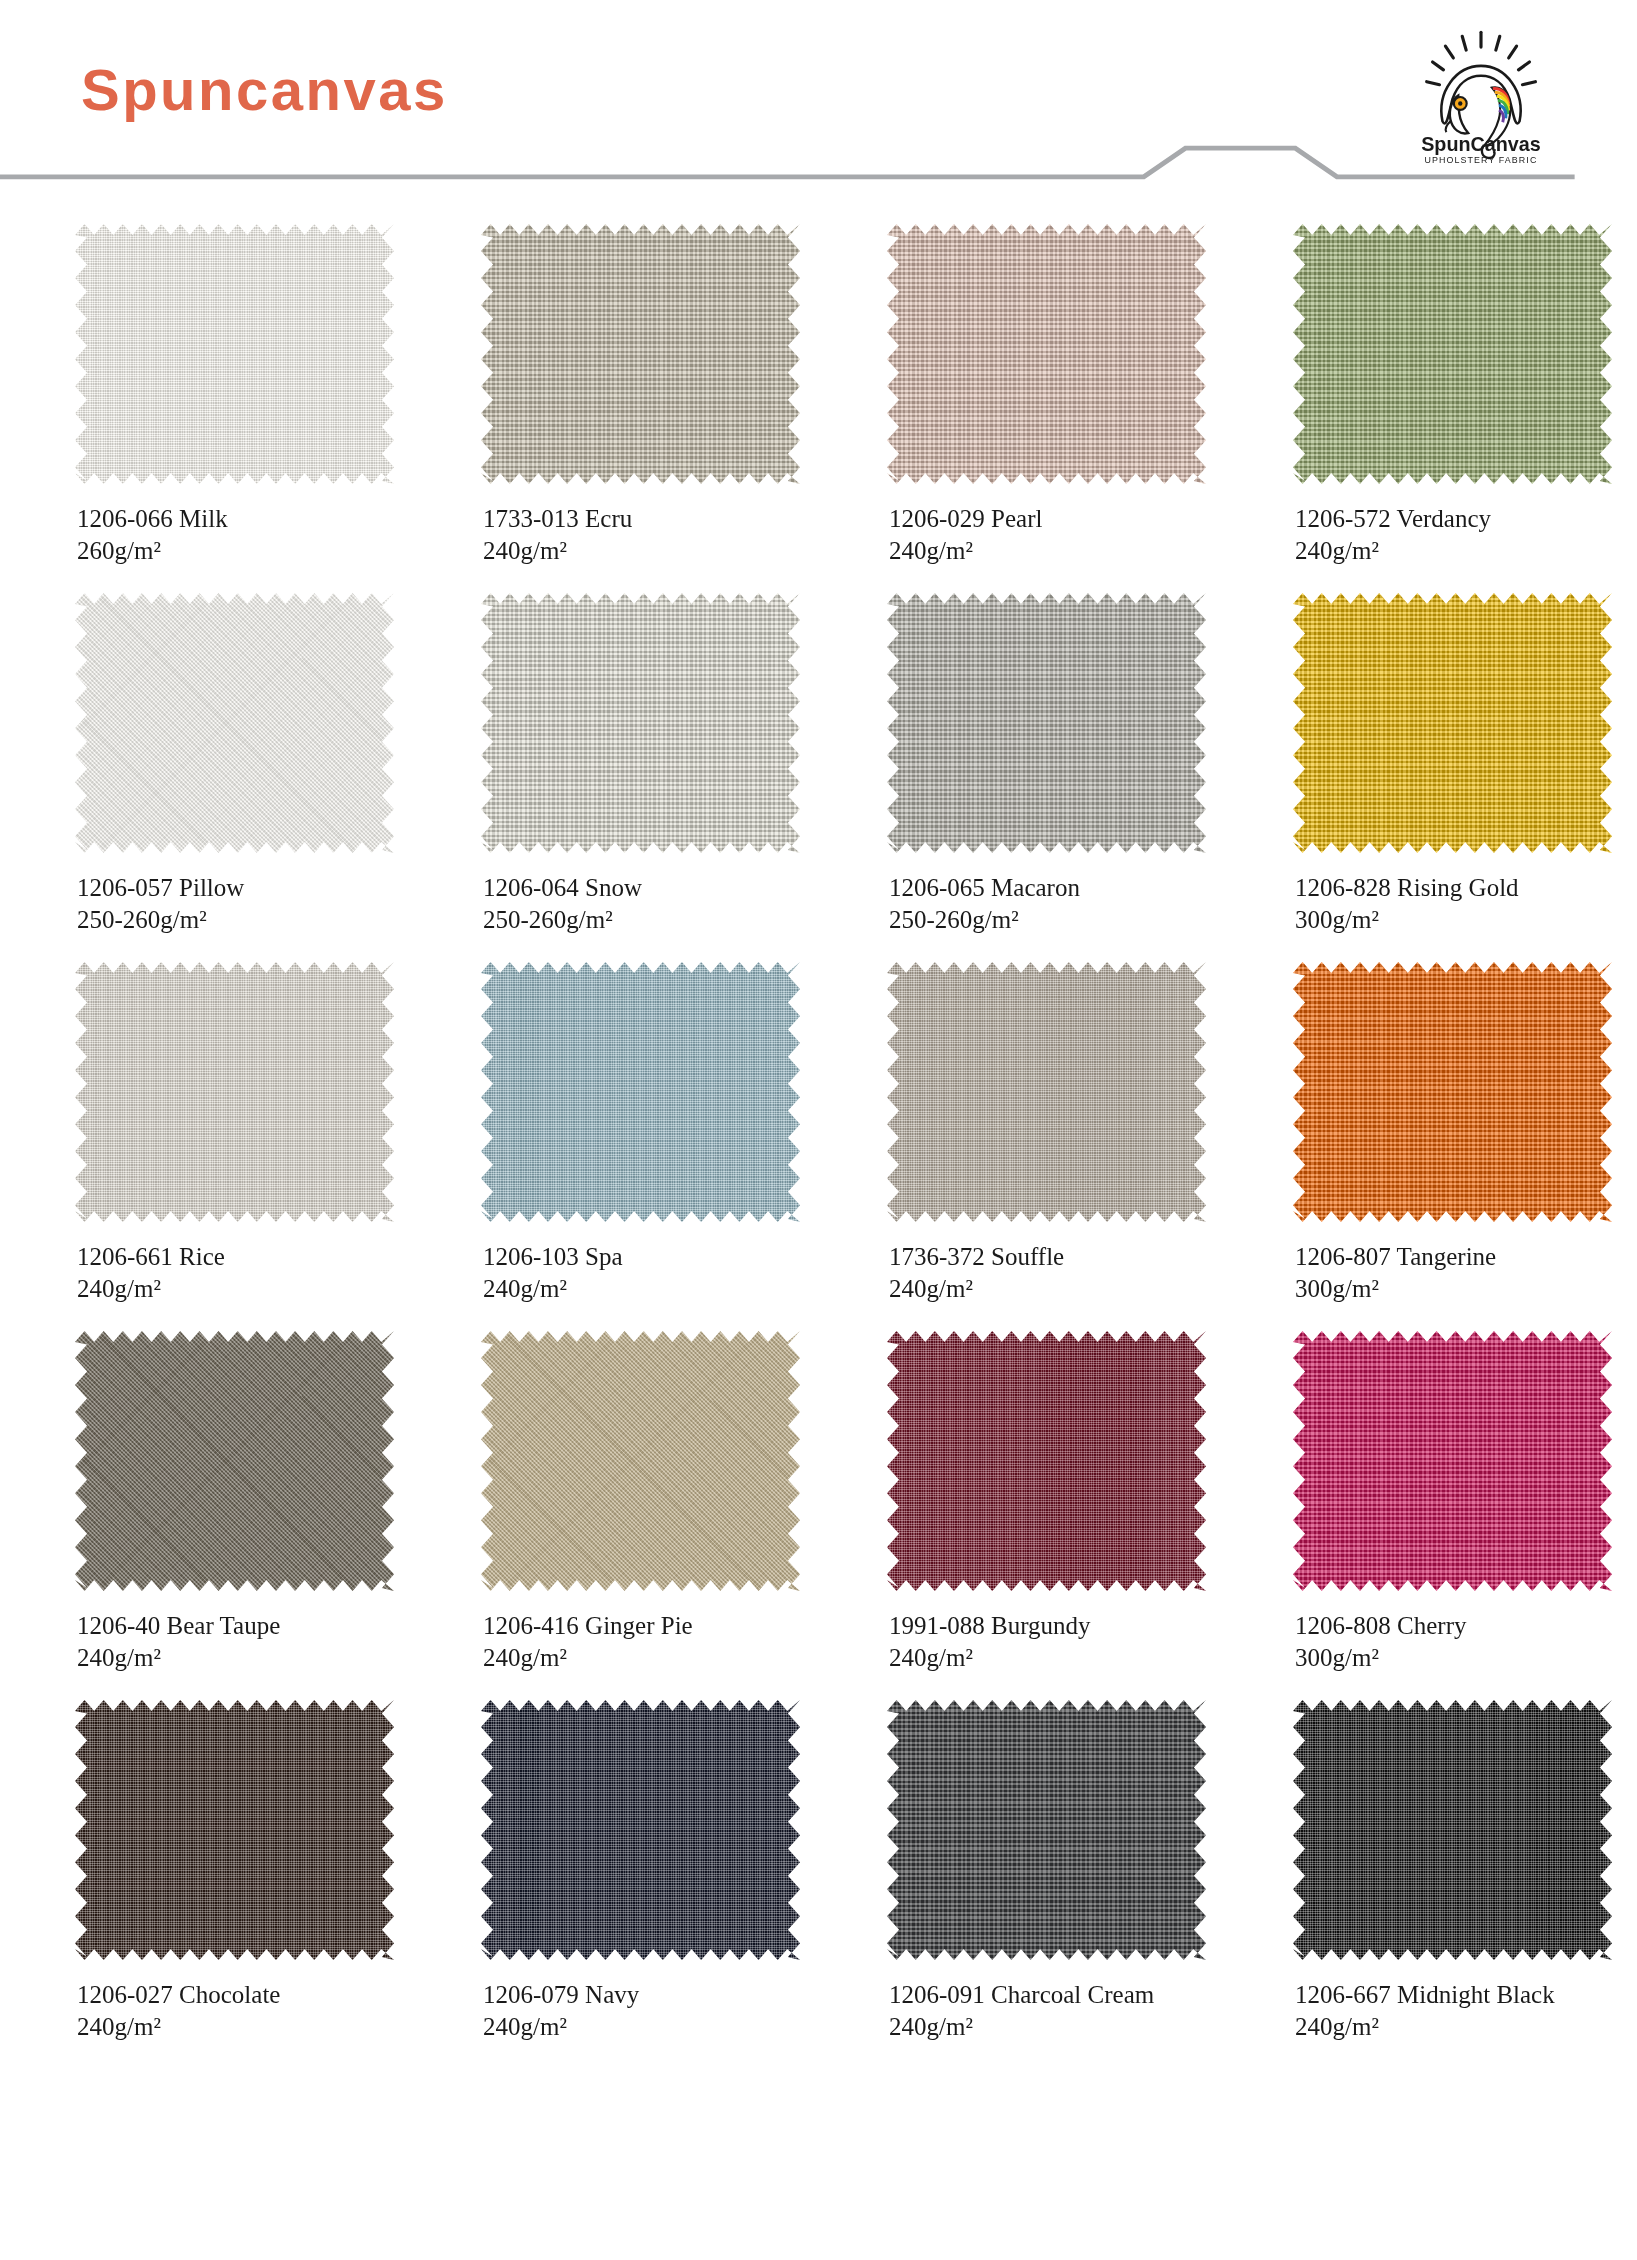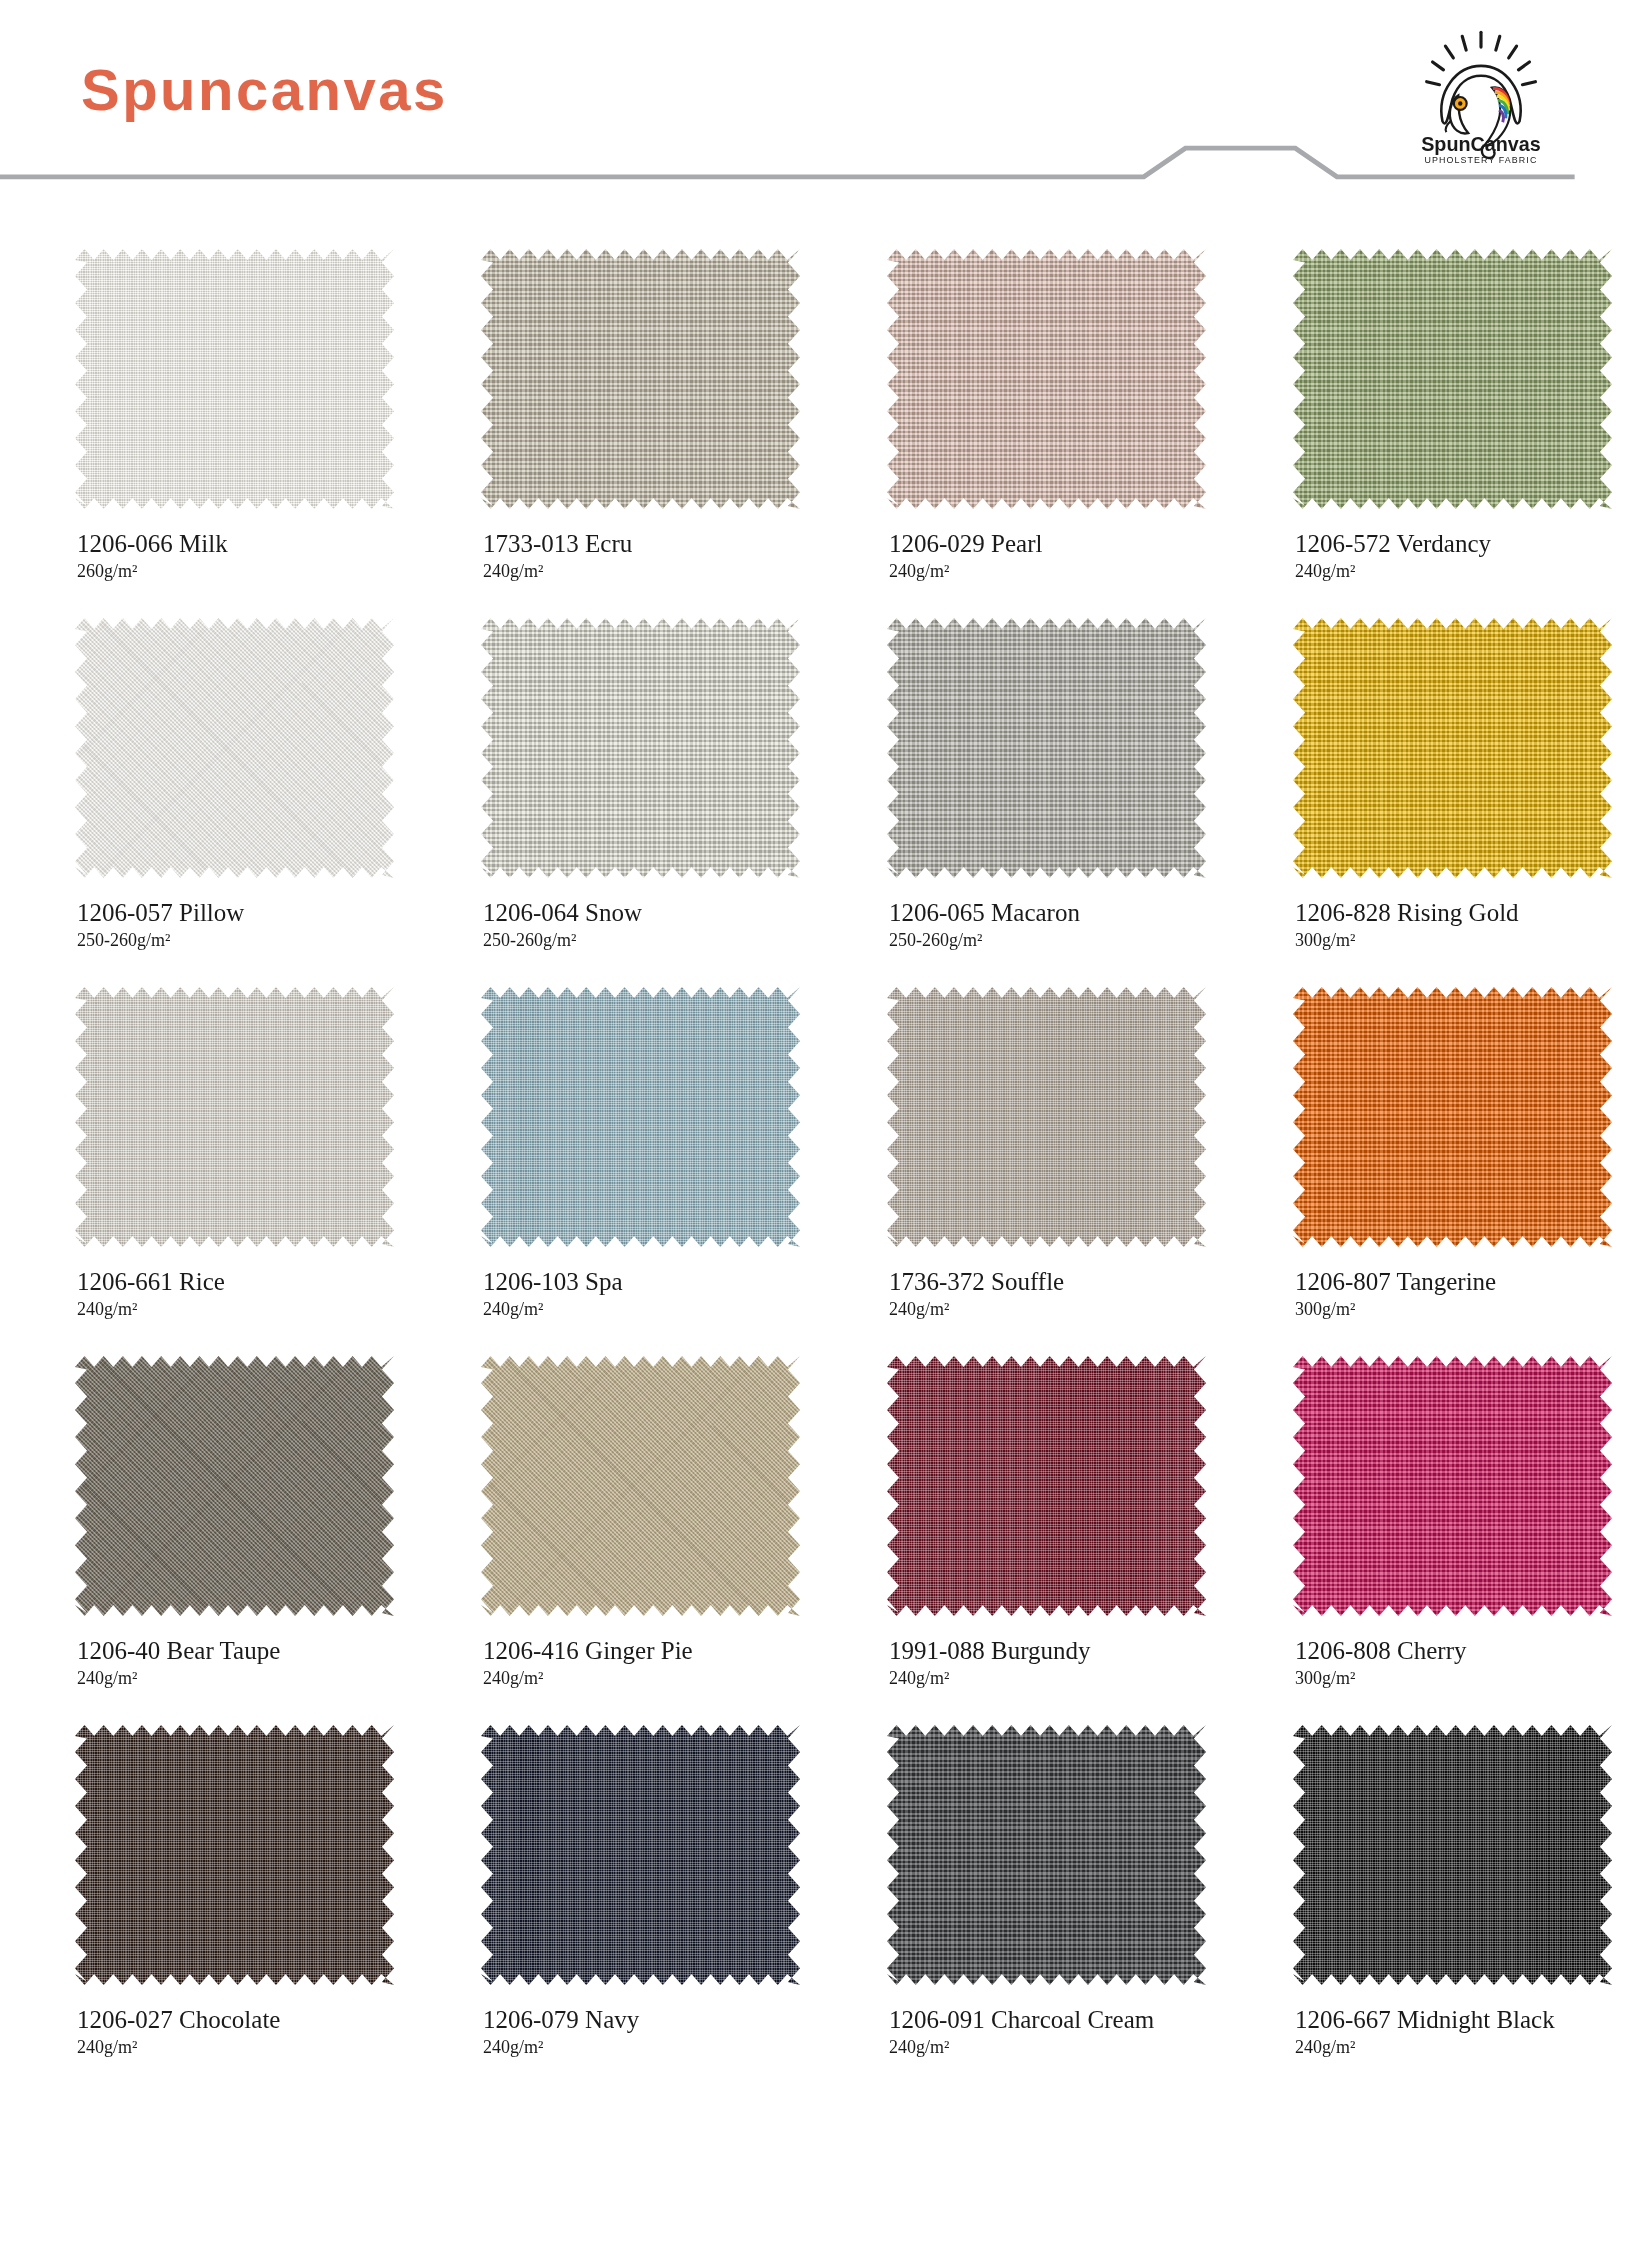--- a/index.html
+++ b/index.html
@@ -58,21 +58,21 @@
     top: 30px;
     width: 168px;
     height: 139px;
   }
   .logo svg { display:block; width:168px; height:139px; }
 
   
   .grid {
     position: absolute;
     left: 0;
-    top: 243px;
+    top: 218px;
     width: 1638px;
     display: grid;
     grid-template-columns: repeat(4, 406px);
     grid-auto-rows: 369px;
     padding-left: 65px;
   }
   .cell {
     position: relative;
     width: 406px;
     height: 369px;
@@ -187,21 +187,21 @@
   }
   .cap-name {
     font-family: "Liberation Serif", "DejaVu Serif", serif;
     font-size: 25px;
     color: #1a1a1a;
     line-height: 1.28;
     white-space: nowrap;
   }
   .cap-weight {
     font-family: "Liberation Serif", "DejaVu Serif", serif;
-    font-size: 18px;
+    font-size: 25px;
     color: #1a1a1a;
     line-height: 1.28;
     white-space: nowrap;
   }
 </style>
 </head>
 <body>
 
 <div class="header">
 

